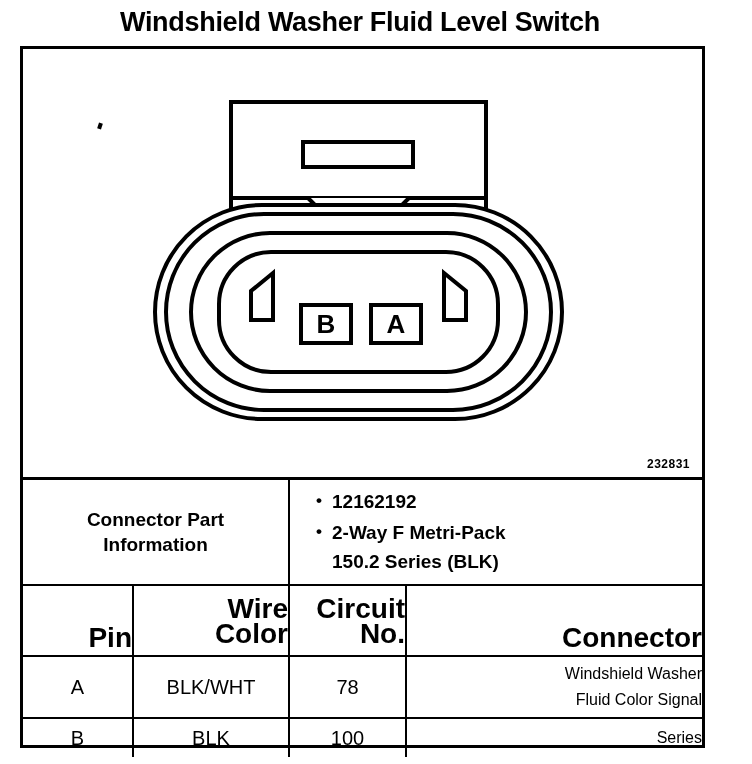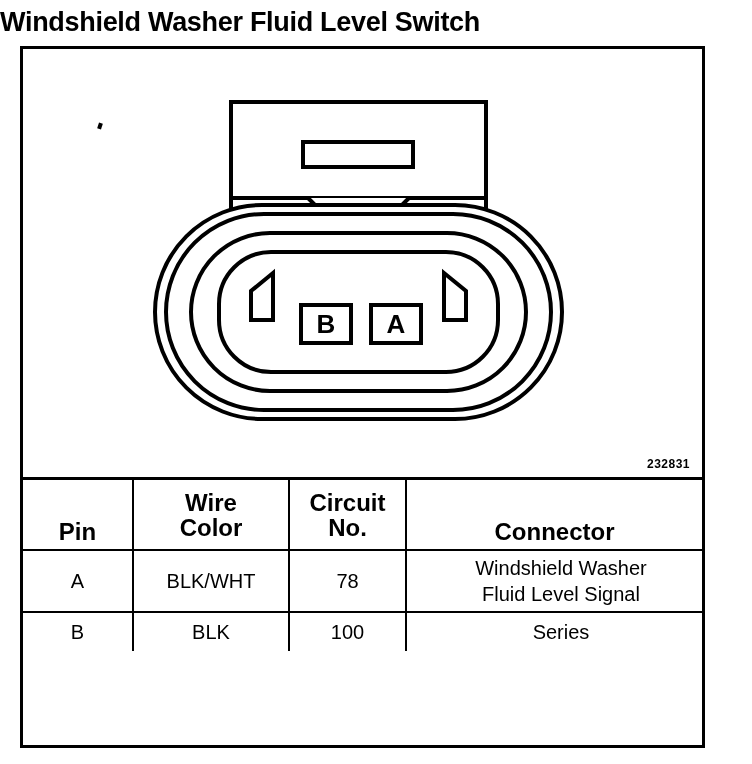--- a/index.html
+++ b/index.html
@@ -15,21 +15,21 @@
     color: #000000;
     overflow: hidden;
   }
 
   
   #page-title {
     position: absolute;
     left: 0;
     top: 6px;
     width: 600px;
-    text-align: left;
+    text-align: right;
     font-size: 27px;
     font-weight: bold;
     letter-spacing: -0.3px;
     line-height: 32px;
     white-space: nowrap;
   }
 
   
   #sheet {
     position: absolute;
@@ -124,40 +124,40 @@
     content: "\2022";
     position: absolute;
     left: -16px;
     top: -1px;
     font-size: 17px;
   }
 
   
   .hdr {
     height: 64px;
-    text-align: center;
-    font-size: 24px;
+    text-align: right;
+    font-size: 28px;
     font-weight: bold;
     line-height: 25px;
     vertical-align: bottom !important;
     padding-bottom: 5px !important;
   }
   .hdr.two-line { vertical-align: middle !important; padding-bottom: 0 !important; }
 
   
   .cell {
     text-align: center;
     font-size: 20px;
     font-weight: normal;
     line-height: 26px;
   }
   .cell-fn {
-    text-align: center;
+    text-align: right;
     padding-left: 13px !important;
-    font-size: 20px;
+    font-size: 16px;
     font-weight: normal;
     line-height: 26px;
   }
   .row-a td { height: 60px; }
   .row-b td { height: 38px; }
 </style>
 </head>
 <body>
 
 <div id="page-title">Windshield Washer Fluid Level Switch</div>
@@ -198,41 +198,56 @@
   </div>
 
   <table id="data-table">
     <colgroup>
       <col class="col-pin">
         <col class="col-wire">
       <col class="col-circuit">
         <col class="col-function">
     </colgroup>
     <tbody>
+      <tr>
+        <td id="cpi-label" colspan="2">
+          <div>Connector Part</div>
+          <div>Information</div>
+        </td>
+        <td id="cpi-list" colspan="2">
+          <ul>
+            <li>12162192</li>
+            <li>
+              <span>2-Way F Metri-Pack</span><br>
+              <span>150.2 Series (BLK)</span>
+            </li>
+          </ul>
+        </td>
+      </tr>
 
       <tr>
         <td class="hdr">Pin</td>
         <td class="hdr two-line">
           <div>Wire</div>
           <div>Color</div>
         </td>
         <td class="hdr two-line">
           <div>Circuit</div>
           <div>No.</div>
         </td>
         <td class="hdr">Connector</td>
       </tr>
 
       <tr class="row-a">
         <td class="cell">A</td>
         <td class="cell">BLK/WHT</td>
         <td class="cell">78</td>
         <td class="cell-fn">
           <div>Windshield Washer</div>
-          <div>Fluid Level Signal</div>
+          <div>Fluid Color Signal</div>
         </td>
       </tr>
 
       <tr class="row-b">
         <td class="cell">B</td>
         <td class="cell">BLK</td>
         <td class="cell">100</td>
         <td class="cell-fn">Series</td>
       </tr>
     </tbody>

